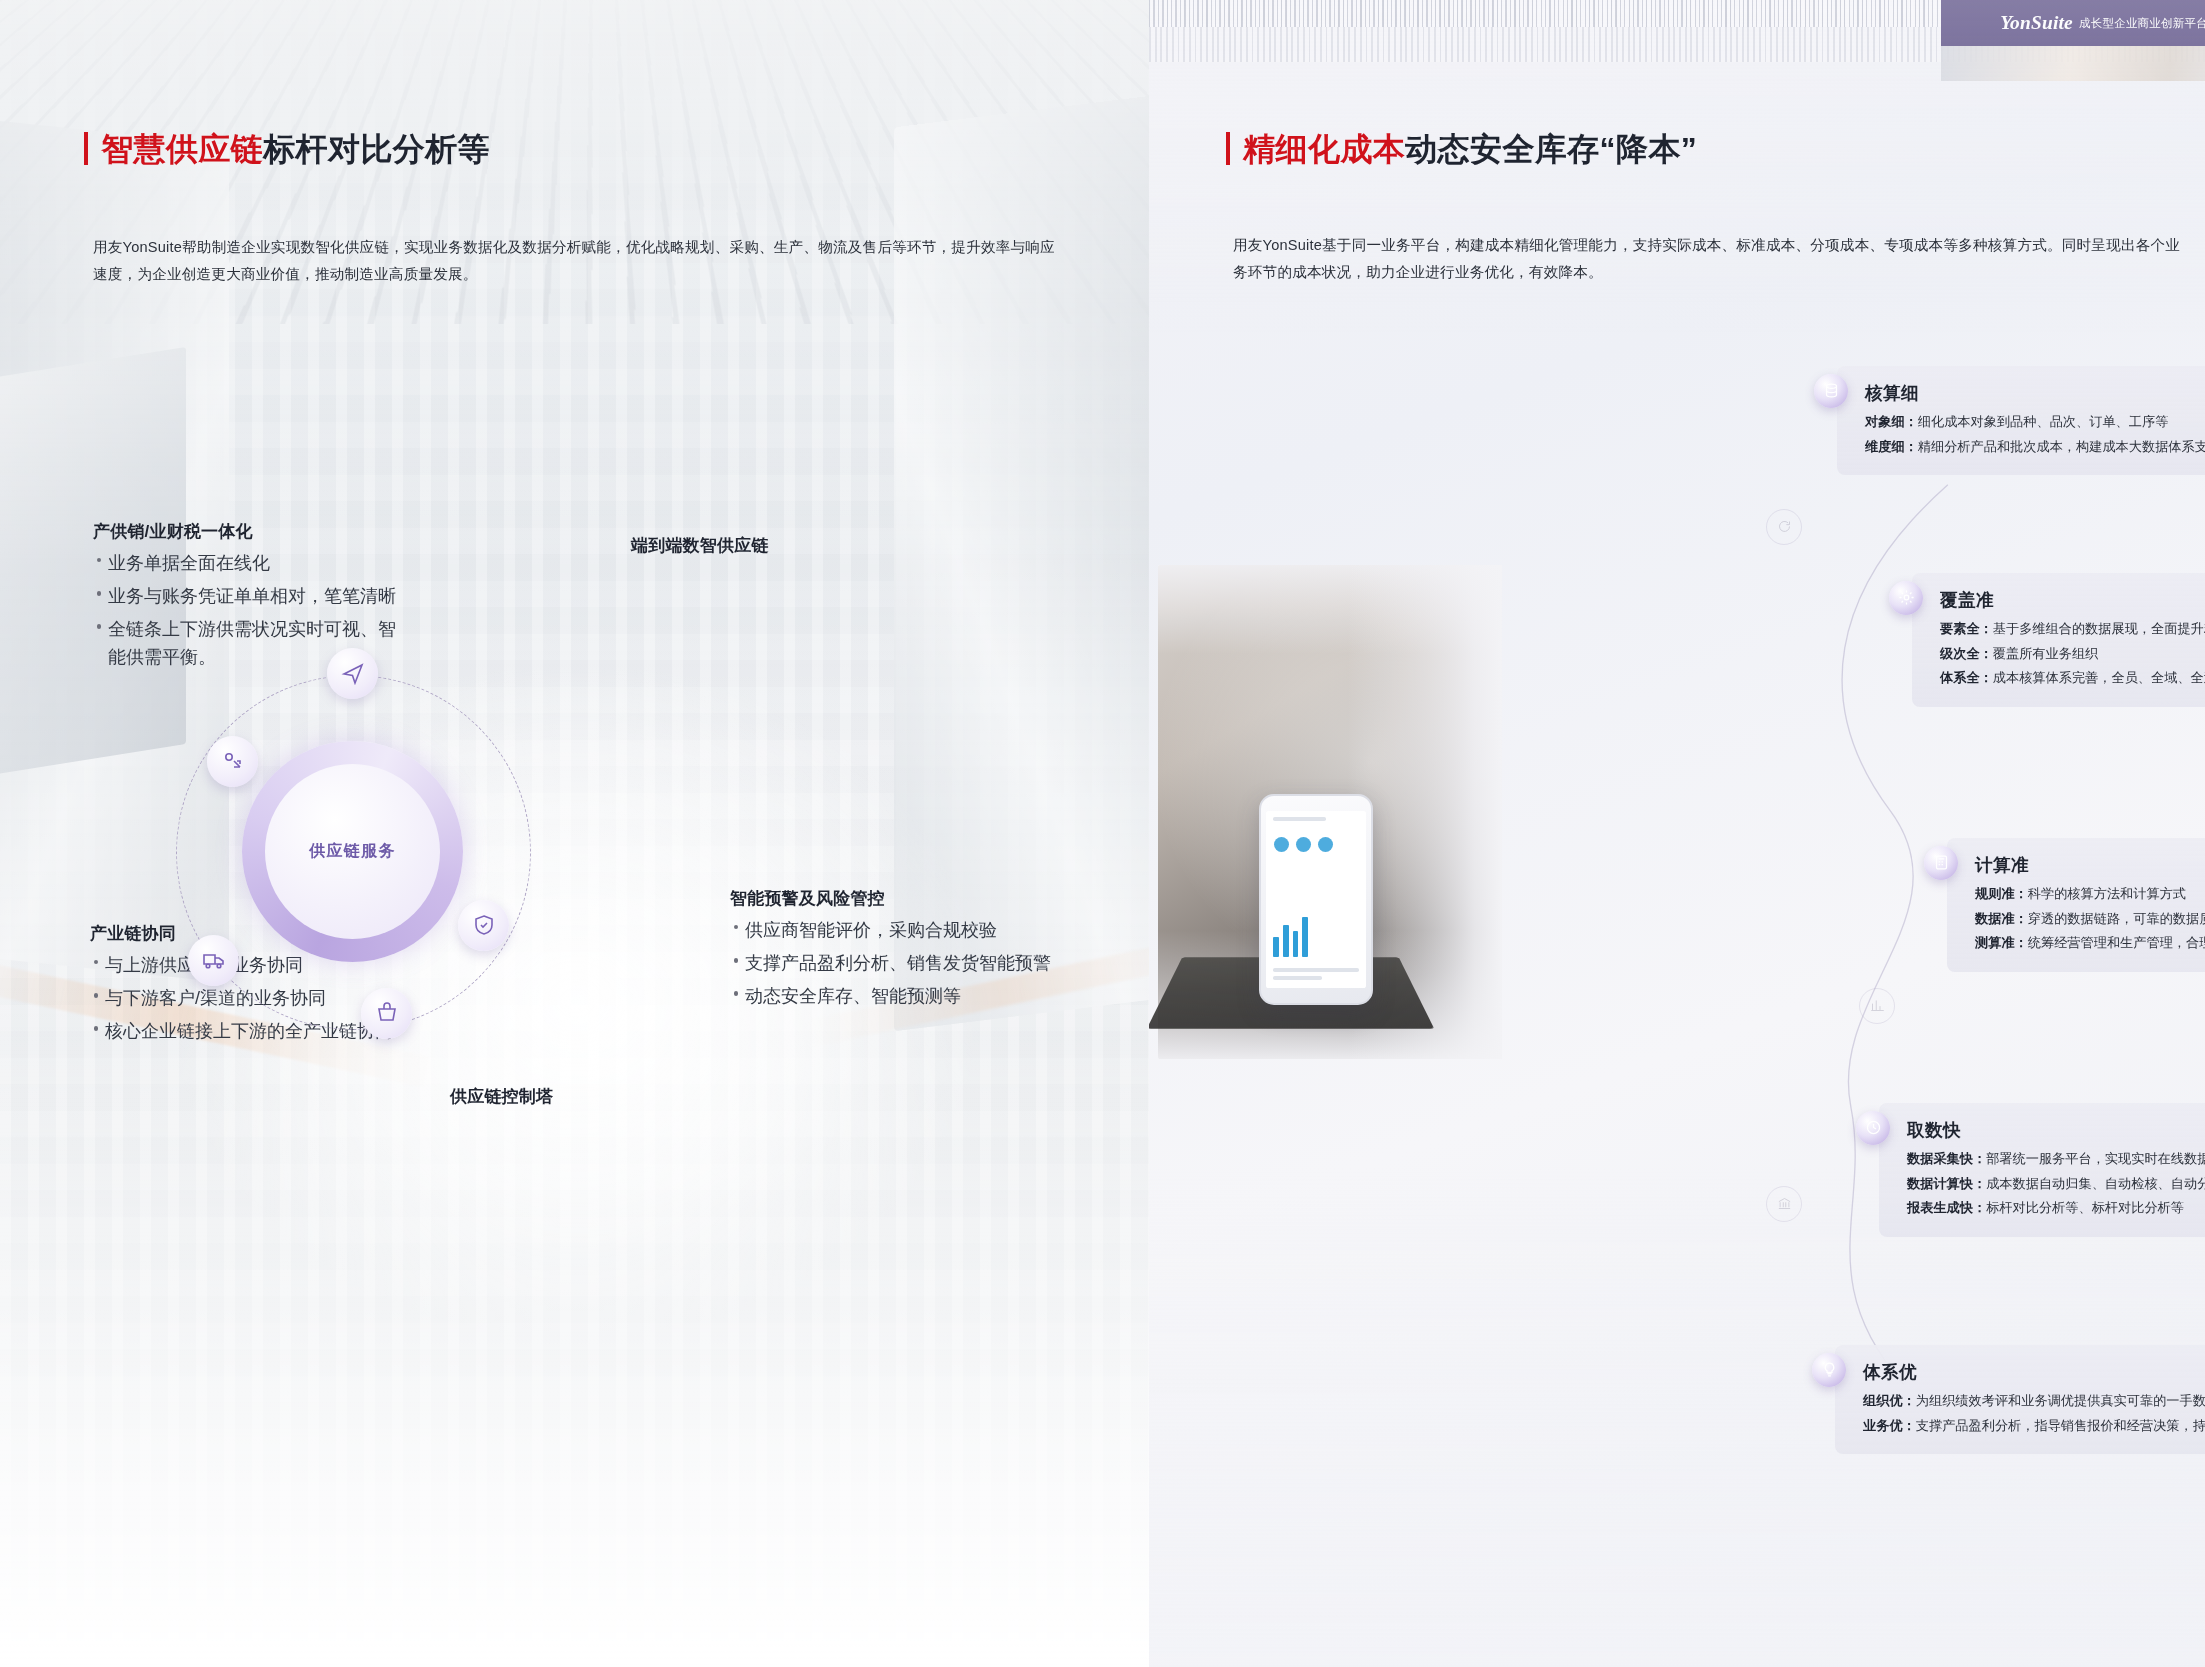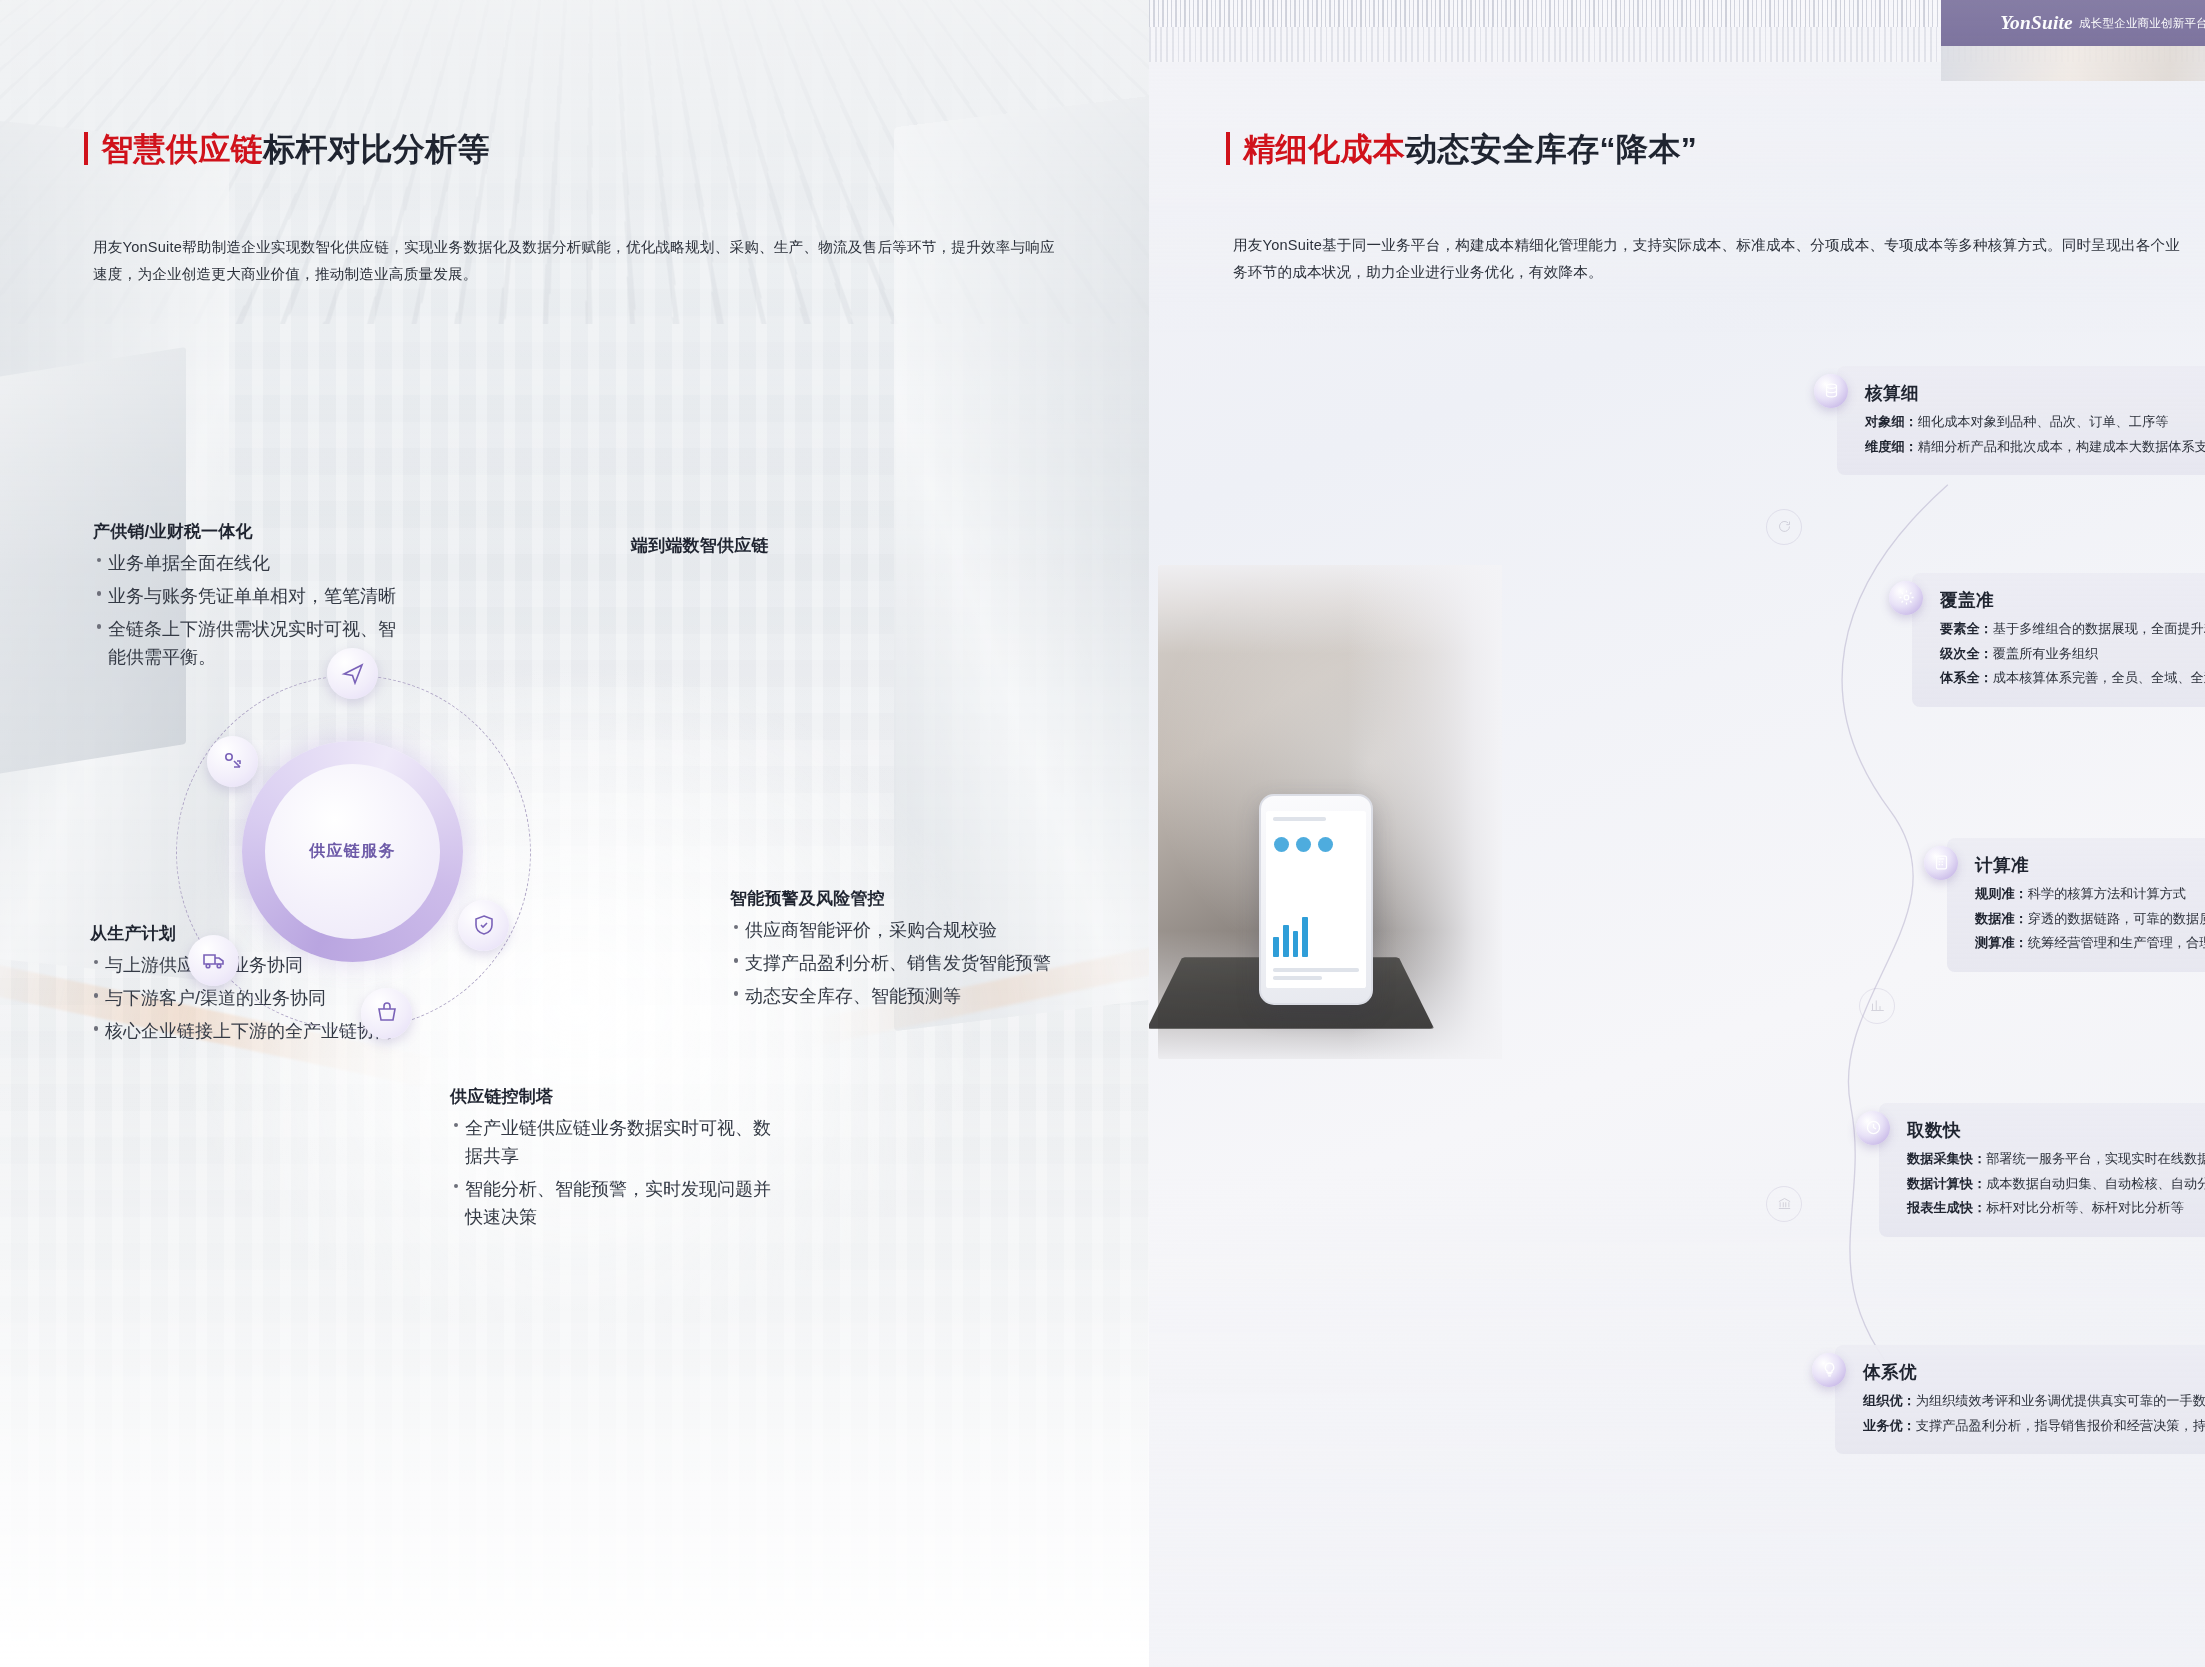--- a/index.html
+++ b/index.html
@@ -265,43 +265,39 @@
           <li>业务与账务凭证单单相对，笔笔清晰</li>
           <li>全链条上下游供需状况实时可视、智能供需平衡。</li>
         </ul>
       </div>
 
       <div style="position:absolute;left:631px;top:534px;width:445px;">
         <div class="tb-head">端到端数智供应链</div>
       </div>
 
       <div style="position:absolute;left:90px;top:922px;width:309px;">
-        <div class="tb-head">从生产计划</div>
+        <div class="tb-head">产业链协同</div>
         <ul class="tb-list">
           <li>与上游供应商的业务协同</li>
           <li>与下游客户/渠道的业务协同</li>
           <li>核心企业链接上下游的全产业链协同</li>
         </ul>
       </div>
 
       <div style="position:absolute;left:730px;top:887px;width:348px;">
         <div class="tb-head">智能预警及风险管控</div>
         <ul class="tb-list">
           <li>供应商智能评价，采购合规校验</li>
           <li>支撑产品盈利分析、销售发货智能预警</li>
           <li>动态安全库存、智能预测等</li>
         </ul>
       </div>
 
       <div style="position:absolute;left:450px;top:1085px;width:326px;">
         <div class="tb-head">供应链控制塔</div>
-        <ul class="tb-list">
-          <li>全产业链供应链业务数据实时可视、数据共享</li>
-          <li>智能分析、智能预警，实时发现问题并快速决策</li>
-        </ul>
       </div>
 
       <div class="diagram">
         <div class="dash-ring"></div>
         <div class="grad-ring"></div>
         <div class="core-label">供应链服务</div>
 
         <div class="node n1">
           <span>
             <svg viewBox="0 0 24 24" fill="none" stroke="#7a62b8" stroke-width="1.6">

